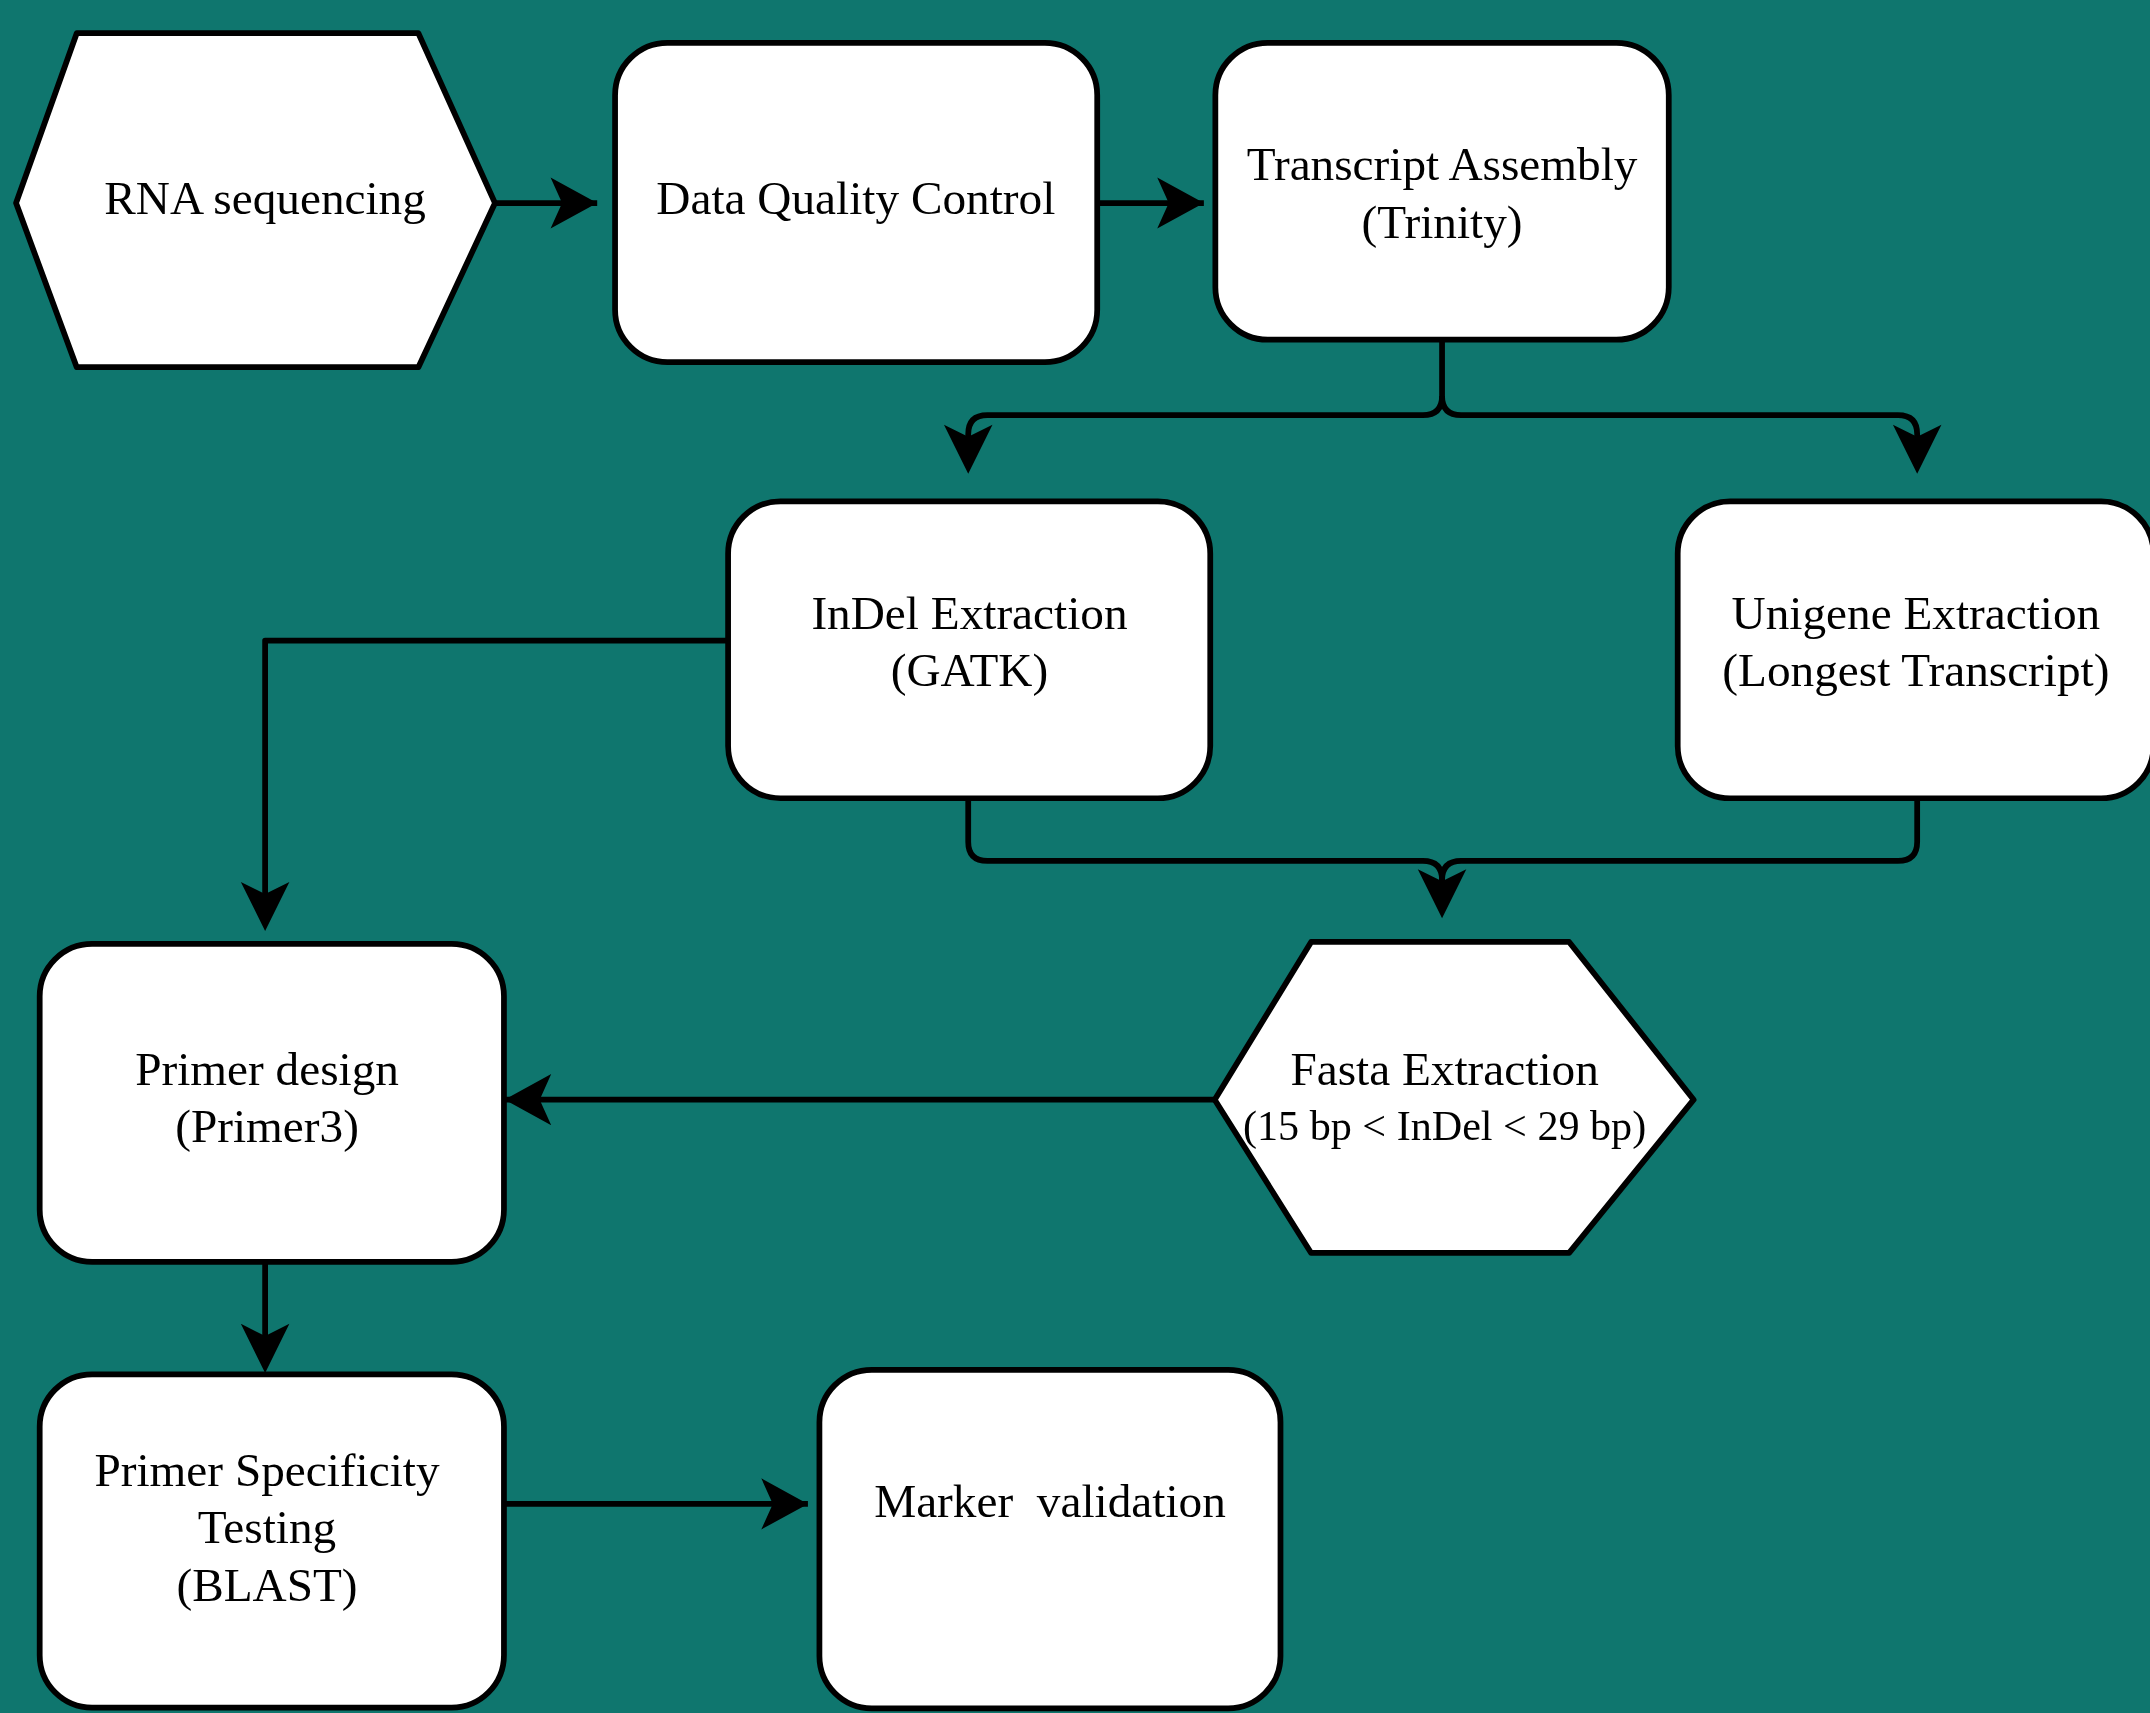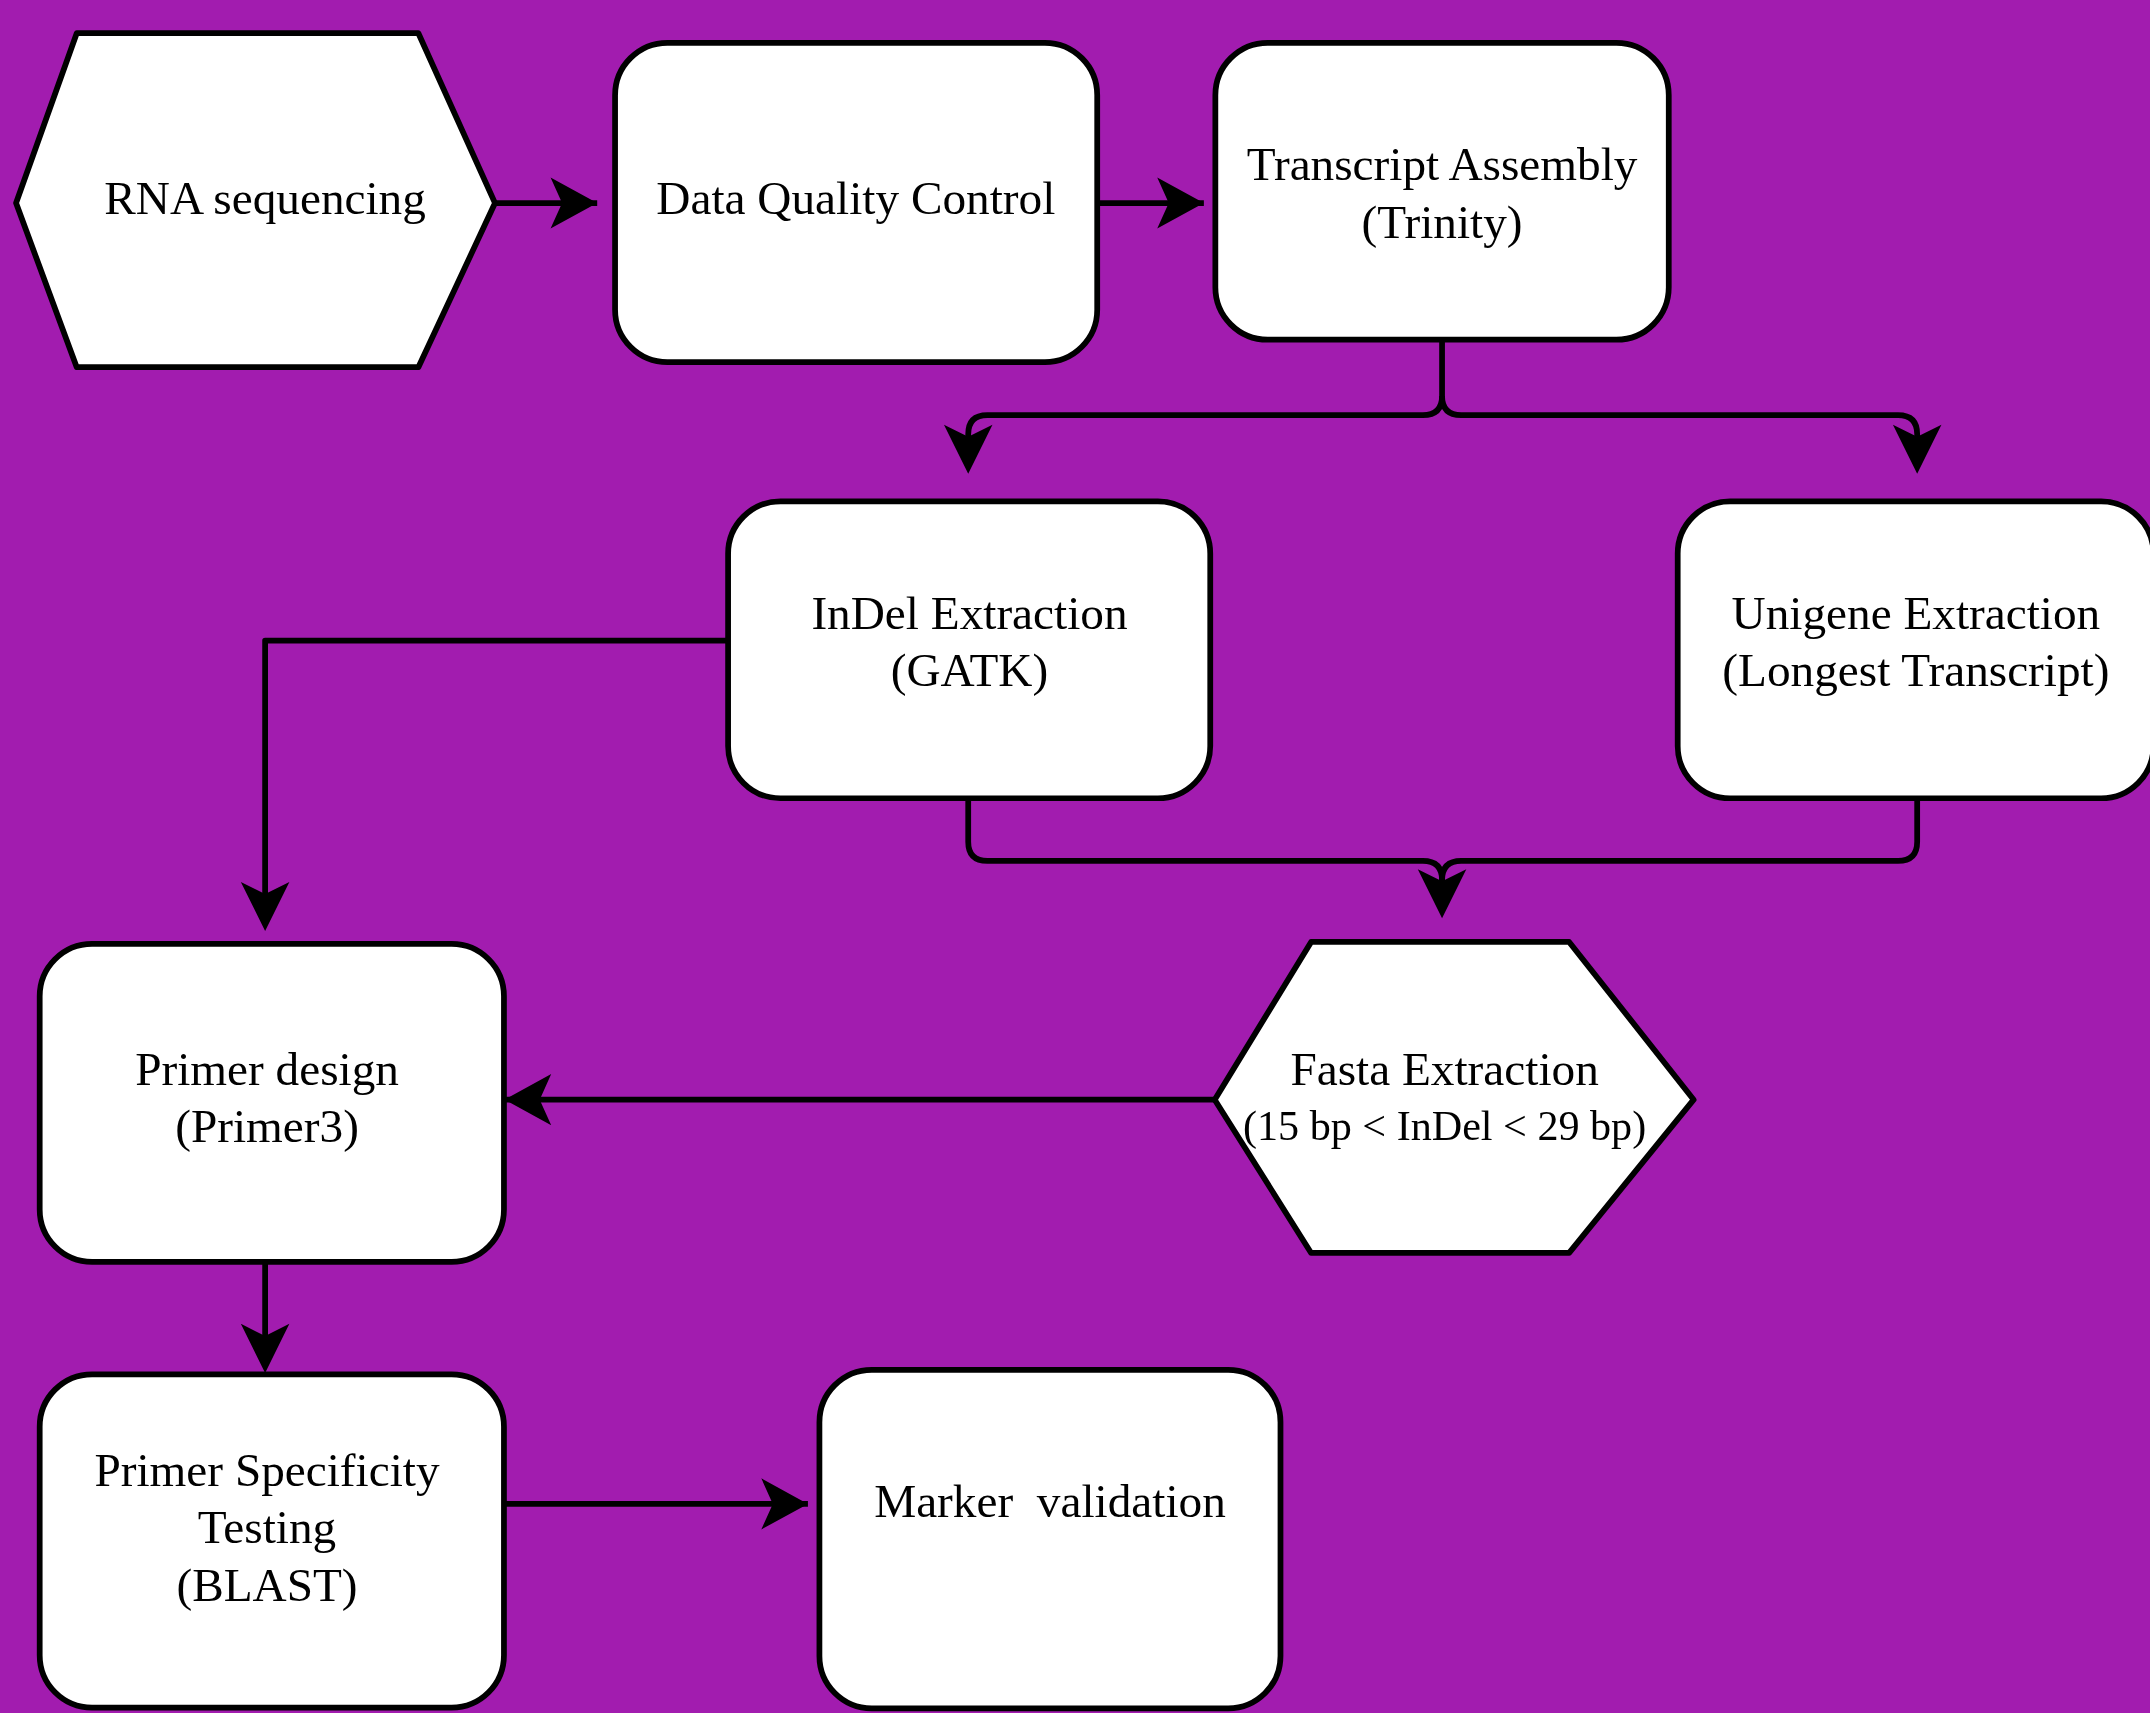--- a/index.html
+++ b/index.html
@@ -7,21 +7,21 @@
     padding: 0;
     background: #ffffff;
   }
   body {
     font-family: "Liberation Serif", "DejaVu Serif", serif;
   }
   #canvas-wrap {
     position: relative;
     width: 2151px;
     height: 1714px;
-    background: #a21caf;
+    background: #0f766e;
     overflow: hidden;
   }
   svg#flow {
     display: block;
     width: 2151px;
     height: 1714px;
   }
   .shape-outline {
     fill: #ffffff;
     stroke: #000000;

